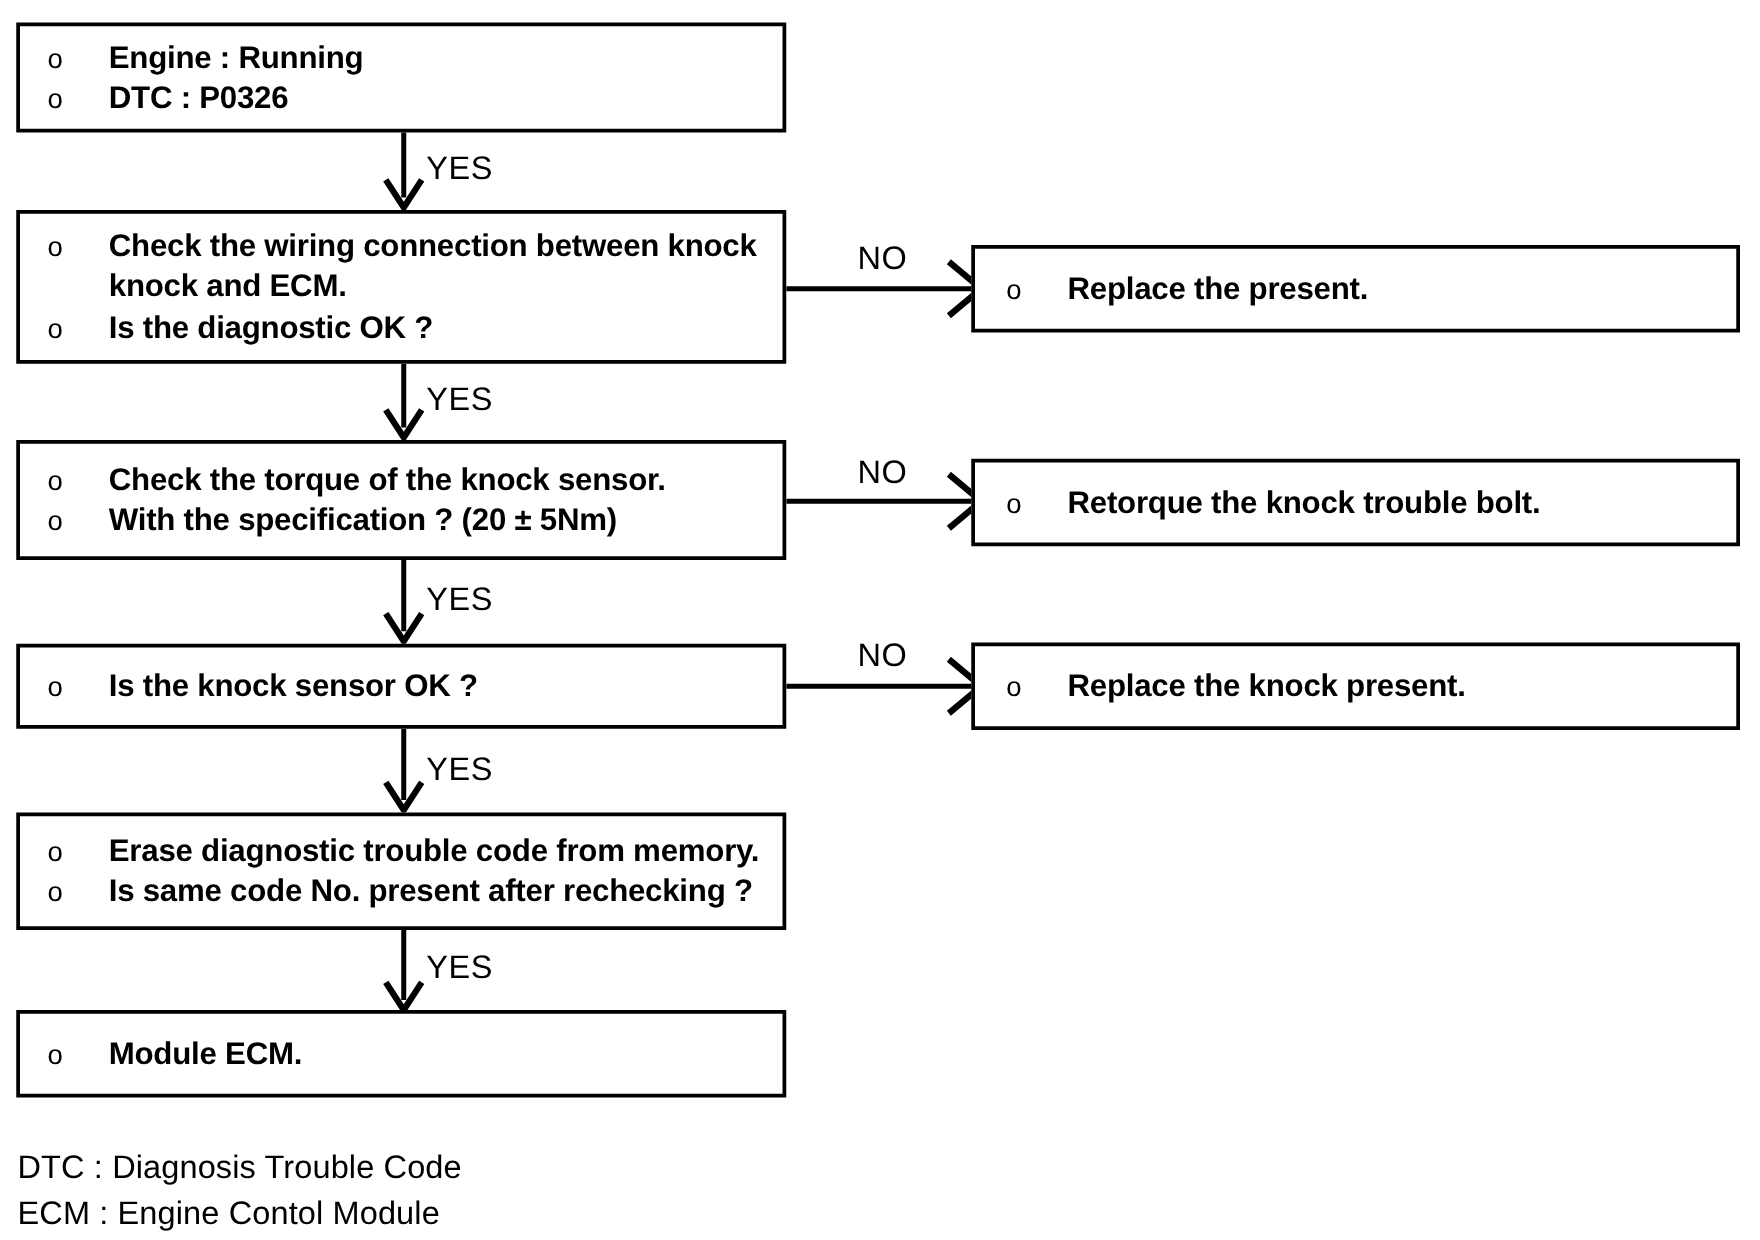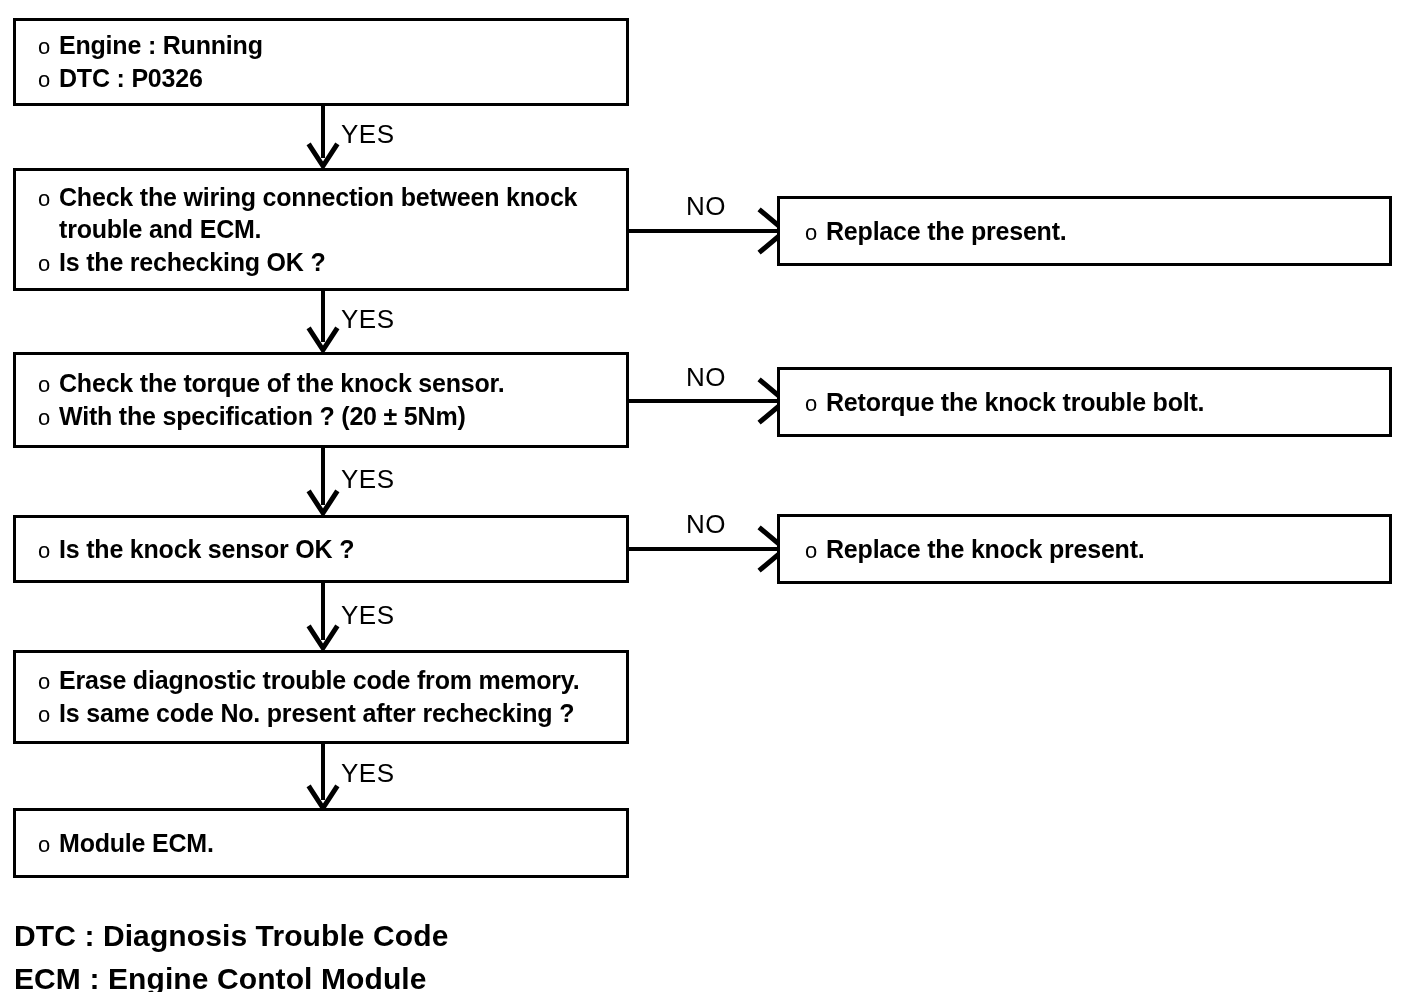--- a/index.html
+++ b/index.html
@@ -49,20 +49,21 @@
     flex: 0 0 30px;
     font-size: 22px;
     font-weight: normal;
     text-align: left;
     padding-left: 9px;
     box-sizing: border-box;
   }
 
   .box-text {
     display: inline-block;
+    margin-left: 28px;
   }
 
   
   .box-line.cont .bullet {
     visibility: hidden;
   }
 
   
   .edge-label {
     position: absolute;
@@ -83,22 +84,22 @@
     height: 992px;
     pointer-events: none;
   }
 
   
   .legend {
     position: absolute;
     left: 14px;
   }
   .legend-line {
-    font-size: 30px;
-    font-weight: bold;
+    font-size: 26px;
+    font-weight: normal;
     line-height: 1.42;
     white-space: pre;
     letter-spacing: 0.1px;
   }
 </style>
 </head>
 <body>
 
 <div id="chart-root">
 
@@ -156,25 +157,25 @@
     </div>
   </div>
 
   <div class="flow-box" style="left:13px; top:168px; width:616px; height:123px; padding-left:13px;">
     <div class="box-line">
       <span class="bullet">o</span>
       <span class="box-text">Check the wiring connection between knock</span>
     </div>
     <div class="box-line cont">
       <span class="bullet"></span>
-      <span class="box-text">trouble and ECM.</span>
-    </div>
-    <div class="box-line">
-      <span class="bullet">o</span>
-      <span class="box-text">Is the rechecking OK ?</span>
+      <span class="box-text">knock and ECM.</span>
+    </div>
+    <div class="box-line">
+      <span class="bullet">o</span>
+      <span class="box-text">Is the diagnostic OK ?</span>
     </div>
   </div>
 
   <div class="flow-box" style="left:13px; top:352px; width:616px; height:96px; padding-left:13px;">
     <div class="box-line">
       <span class="bullet">o</span>
       <span class="box-text">Check the torque of the knock sensor.</span>
     </div>
     <div class="box-line">
       <span class="bullet">o</span>

